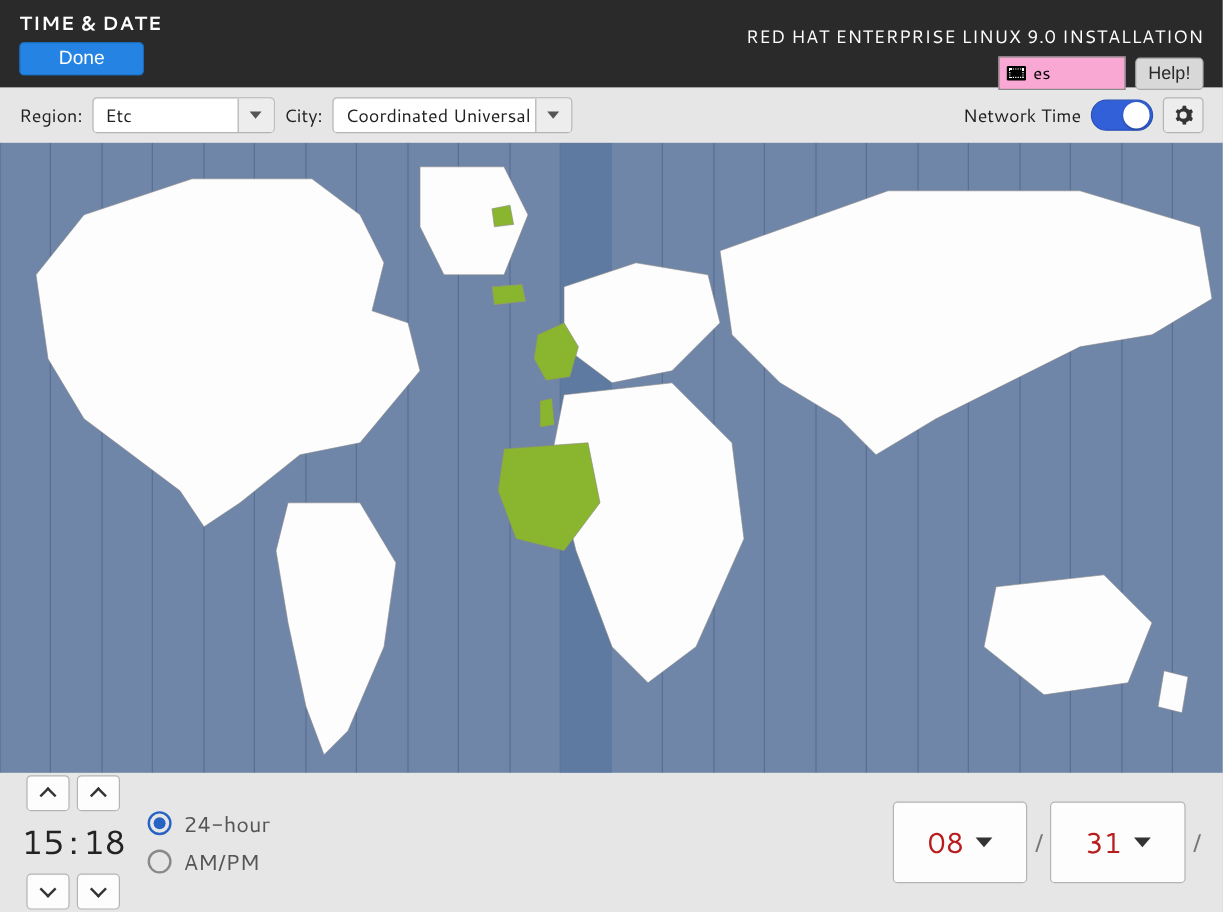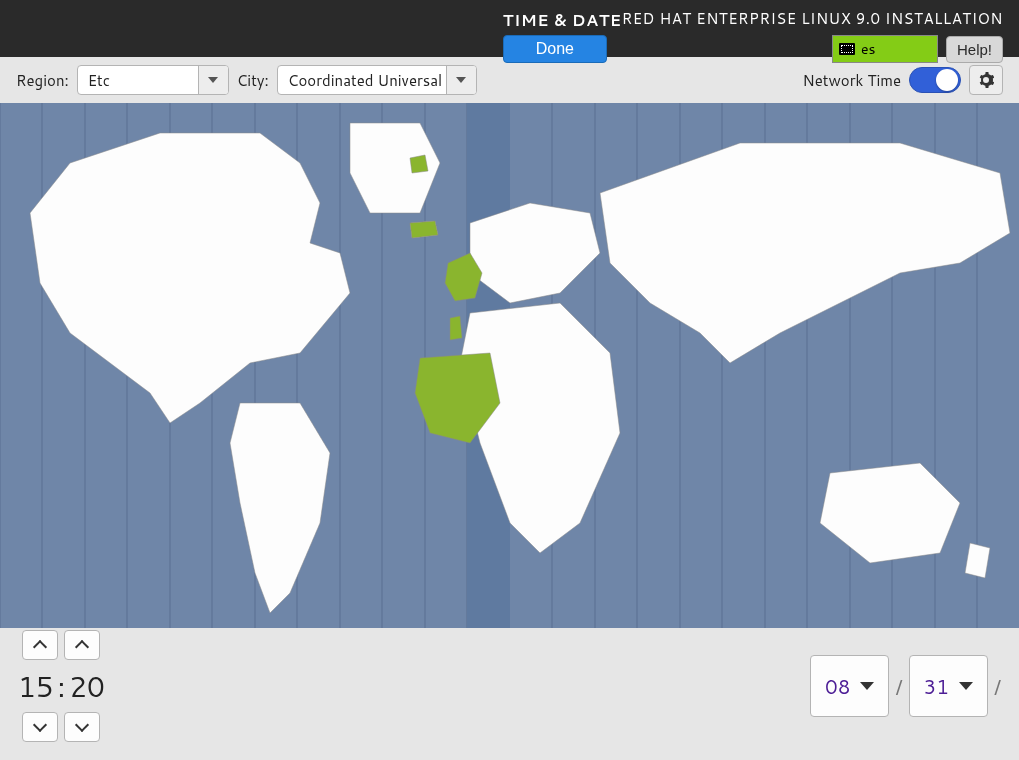--- a/index.html
+++ b/index.html
@@ -7,50 +7,50 @@
     width: 1019px;
     height: 760px;
     font-family: "Cantarell", "DejaVu Sans", sans-serif;
     background: #e6e6e6;
     overflow: hidden;
     position: relative;
   }
   .header {
     background: #2a2a2a;
     color: #fff;
-    height: 57px;
+    height: 73px;
     padding: 8px 16px;
     display: flex;
-    justify-content: flex-end;
+    justify-content: space-between;
   }
   .header-left { display: flex; flex-direction: column; gap: 4px; align-items: flex-start; }
   .header-right { display: flex; flex-direction: column; gap: 6px; align-items: flex-end; }
   .title { font-size: 16px; font-weight: 600; letter-spacing: 0.5px; }
-  .subtitle { font-size: 15px; font-weight: 400; letter-spacing: 0.5px; }
+  .subtitle { font-size: 15px; font-weight: 400; letter-spacing: 0.5px; margin-top: 12px; }
   .done-btn {
     background: #2584e3;
     color: #fff;
     border: 1px solid #1a6bb8;
     border-radius: 4px;
     padding: 4px 32px;
     font-size: 16px;
     cursor: pointer;
   }
   .help-btn {
     background: #d8d8d8;
     color: #2a2a2a;
     border: 1px solid #aaa;
     border-radius: 4px;
     padding: 4px 10px;
     font-size: 15px;
     cursor: pointer;
   }
   .kbd-row { display: flex; gap: 8px; align-items: center; justify-content: flex-end; }
   .kbd-indicator {
-    background: #84cc16;
+    background: #f9a8d4;
     color: #000;
     border: 1px solid #888;
     padding: 3px 6px;
     display: flex;
     align-items: center;
     gap: 6px;
     font-size: 14px;
     width: 106px;
   }
   .kbd-icon { width: 16px; height: 12px; background: #000; border-radius: 1px; display:inline-block; position:relative;}
@@ -131,21 +131,21 @@
   }
   .time-display { font-size: 28px; color: #222; display:flex;align-items:center;gap:4px;}
   .radios { display: flex; flex-direction: column; gap: 6px; color: #555; font-size: 18px;}
   .radio { display:flex; align-items:center; gap:10px; cursor:pointer;}
   .radio .dot { width:20px;height:20px;border:2px solid #888;border-radius:50%;display:flex;align-items:center;justify-content:center;}
   .radio.selected .dot { border-color:#2763c4;}
   .radio.selected .dot::after{content:"";width:10px;height:10px;border-radius:50%;background:#2763c4;}
   .date-group { margin-left:auto; display:flex; align-items:center; gap:6px; color:#666;}
   .date-sel {
     border:1px solid #b4b4b4; border-radius:4px; background:#fdfdfd;
-    padding: 16px 14px; display:flex; align-items:center; gap:10px; font-size:20px; color:#4c1d95; cursor:pointer;
+    padding: 16px 28px; display:flex; align-items:center; gap:10px; font-size:24px; color:#b91c1c; cursor:pointer;
   }
   .tri-down { width:0;height:0;border-left:7px solid transparent;border-right:7px solid transparent;border-top:8px solid #333;}
   .chev { width:10px;height:10px;border-right:2px solid #333;border-bottom:2px solid #333;transform:rotate(45deg);margin-top:-4px;}
   .chev.up{transform:rotate(-135deg);margin-top:4px;}
   .slash{font-size:20px;color:#777;}
   svg .land{fill:#fdfdfd;stroke:#888;stroke-width:0.5;}
   svg .sel{fill:#8ab52e;}
   svg .tz{stroke:#5a6f91;stroke-width:1;fill:none;}
   svg .band{fill:#5f7aa0;}
 </style>
@@ -269,32 +269,42 @@
       <div class="spin-btn">
           <div class="chev up"></div>
         </div>
       <div class="spin-btn">
           <div class="chev up"></div>
         </div>
     </div>
     <div class="time-display">
       <span>15</span>
       <span>:</span>
-      <span>20</span>
+      <span>18</span>
     </div>
     <div class="spin-row">
       <div class="spin-btn">
           <div class="chev"></div>
         </div>
       <div class="spin-btn">
           <div class="chev"></div>
         </div>
     </div>
   </div>
 
+  <div class="radios">
+    <div class="radio selected">
+      <div class="dot"></div>
+      <span>24-hour</span>
+    </div>
+    <div class="radio">
+      <div class="dot"></div>
+      <span>AM/PM</span>
+    </div>
+  </div>
 
   <div class="date-group">
     <div class="date-sel">
       <span>08</span>
       <div class="tri-down"></div>
     </div>
     <span class="slash">/</span>
     <div class="date-sel">
       <span>31</span>
       <div class="tri-down"></div>

